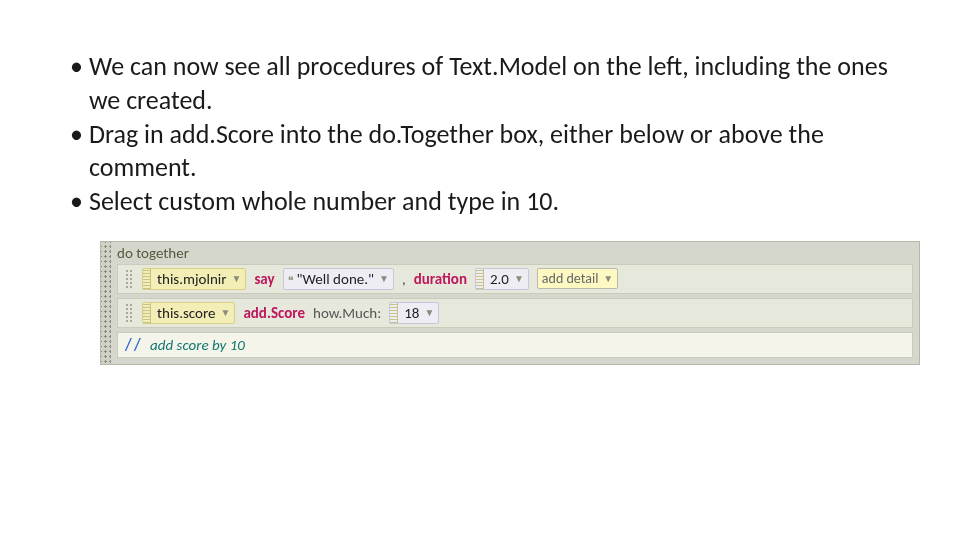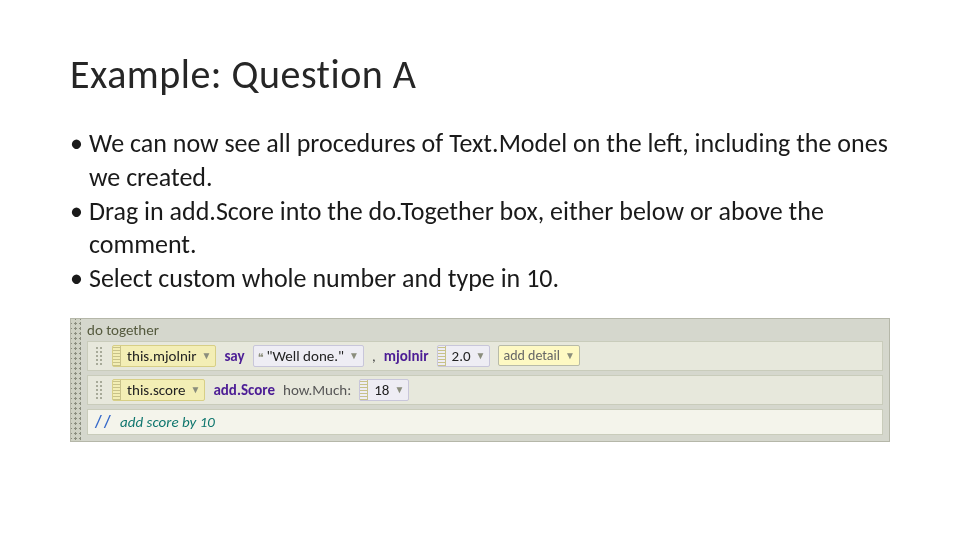--- a/index.html
+++ b/index.html
@@ -39,20 +39,21 @@
   }
   .code-area {
     margin-top: 22px;
   }
   .do-together {
     background: #d5d7cd;
     border: 1px solid #b5b7a9;
     width: 100%;
     position: relative;
     padding: 0 0 2px 0;
+    margin-left: 30px;
   }
   .dt-handle {
     position: absolute;
     left: 0; top: 0; bottom: 0;
     width: 10px;
     background:
       radial-gradient(#8b8e7f 1.2px, transparent 1.2px) 2px 2px / 5px 5px,
       #cfd2c4;
   }
   .dt-head {
@@ -108,33 +109,32 @@
     font-size: 10px;
     margin-left: 2px;
   }
   .pill .stripes {
     width: 8px;
     align-self: stretch;
     background: repeating-linear-gradient(0deg,#c8c28a 0 1px, transparent 1px 3px);
     border-right: 1px solid #c8c28a;
     margin: -1px 3px -1px -4px;
   }
-  .kw-bold { font-weight: 700; color: #4c1d95; }
+  .kw-bold { font-weight: 700; color: #be185d; }
   .kw-plain { color: #444; }
   .kw-ital { color: #555; }
   .cm-slashes { color: #3468c9; font-family: Consolas, monospace; }
   .cm-text { color: #0f766e; font-style: italic; }
   .quote-ico::before { content: "❝"; font-size: 11px; color: #8b8d7a; }
   .add-detail { color: #666; font-size: 14px; }
 </style>
 </head>
 <body>
 
 <div class="slide">
-  <div class="title">Example: Question A</div>
 
   <div class="bullets">
     <div class="bullet">
       <span class="dot">•</span>
       <span class="txt">We can now see all procedures of Text.Model on the left, including the ones we created.</span>
     </div>
     <div class="bullet">
       <span class="dot">•</span>
       <span class="txt">Drag in add.Score into the do.Together box, either below or above the comment.</span>
     </div>
@@ -157,21 +157,21 @@
             <span>this.mjolnir</span>
             <span class="drop">▼</span>
           </span>
           <span class="kw-bold">say</span>
           <span class="pill lav">
             <span class="quote-ico"></span>
             <span>"Well done."</span>
             <span class="drop">▼</span>
           </span>
           <span class="kw-plain">,</span>
-          <span class="kw-bold">mjolnir</span>
+          <span class="kw-bold">duration</span>
           <span class="pill lav">
             <span class="stripes"></span>
             <span>2.0</span>
             <span class="drop">▼</span>
           </span>
           <span class="pill">
             <span class="add-detail">add detail</span>
             <span class="drop">▼</span>
           </span>
         </div>

